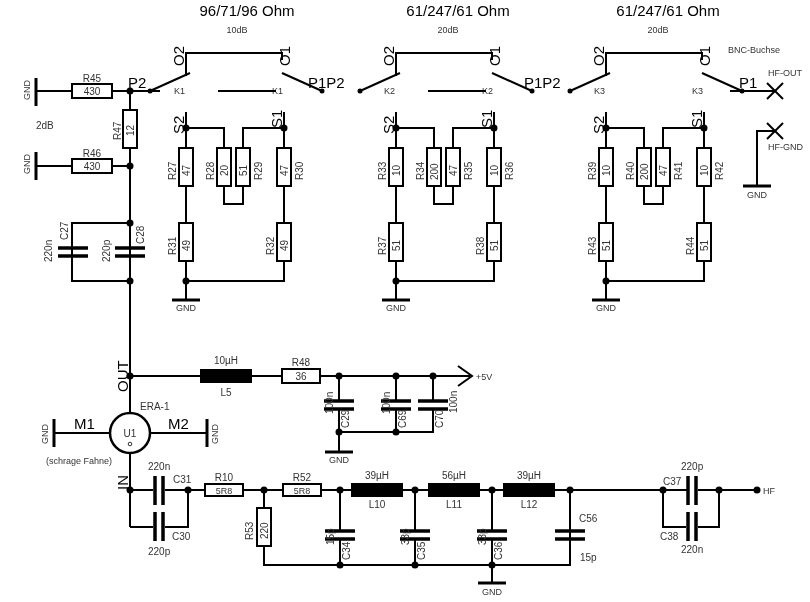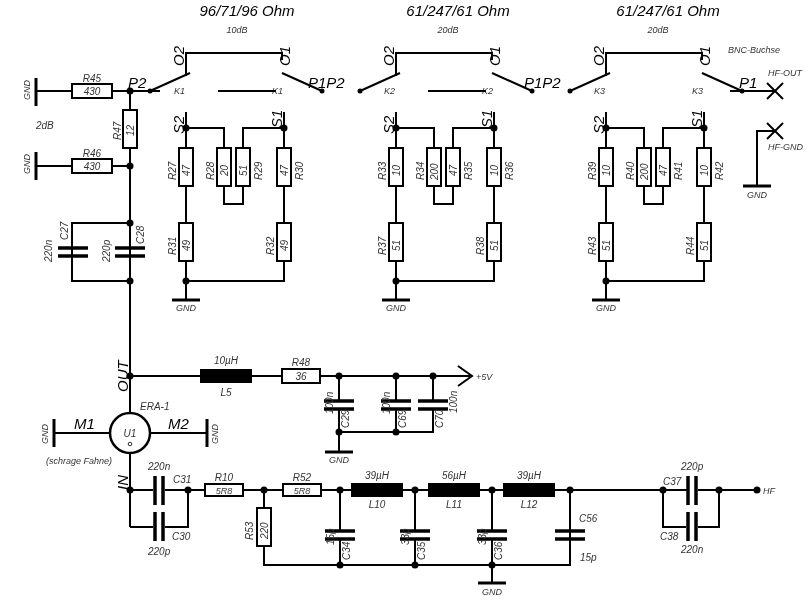--- a/index.html
+++ b/index.html
@@ -1,16 +1,16 @@
 <!DOCTYPE html>
 <html><head>
 <meta charset="utf-8">
 <style>
   html,body{margin:0;padding:0;background:#fff;}
-  #wrap{position:relative;width:810px;height:602px;overflow:hidden;background:#fff;font-style:italic;}
+  #wrap{position:relative;width:810px;height:602px;overflow:hidden;background:#fff;}
   svg{position:absolute;left:0;top:0;}
   .w{stroke:#000;stroke-width:2;fill:none;}
   .res{stroke:#000;stroke-width:2;fill:#fff;}
   .ind{fill:#000;stroke:none;}
   .cap{stroke:#000;stroke-width:3.5;}
   .gnd{stroke:#000;stroke-width:3;}
   .dot{fill:#000;}
   .t{font-family:"Liberation Sans",sans-serif;fill:#000;}
   .tg{font-family:"Liberation Sans",sans-serif;fill:#333;}
 </style>

